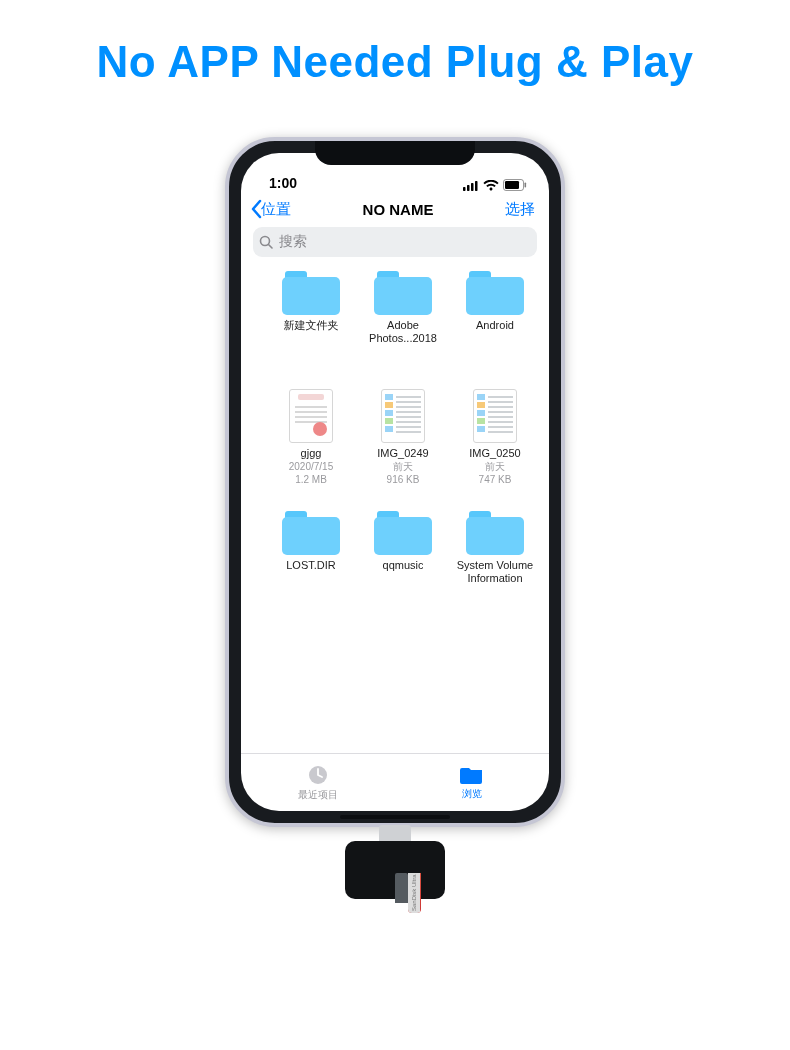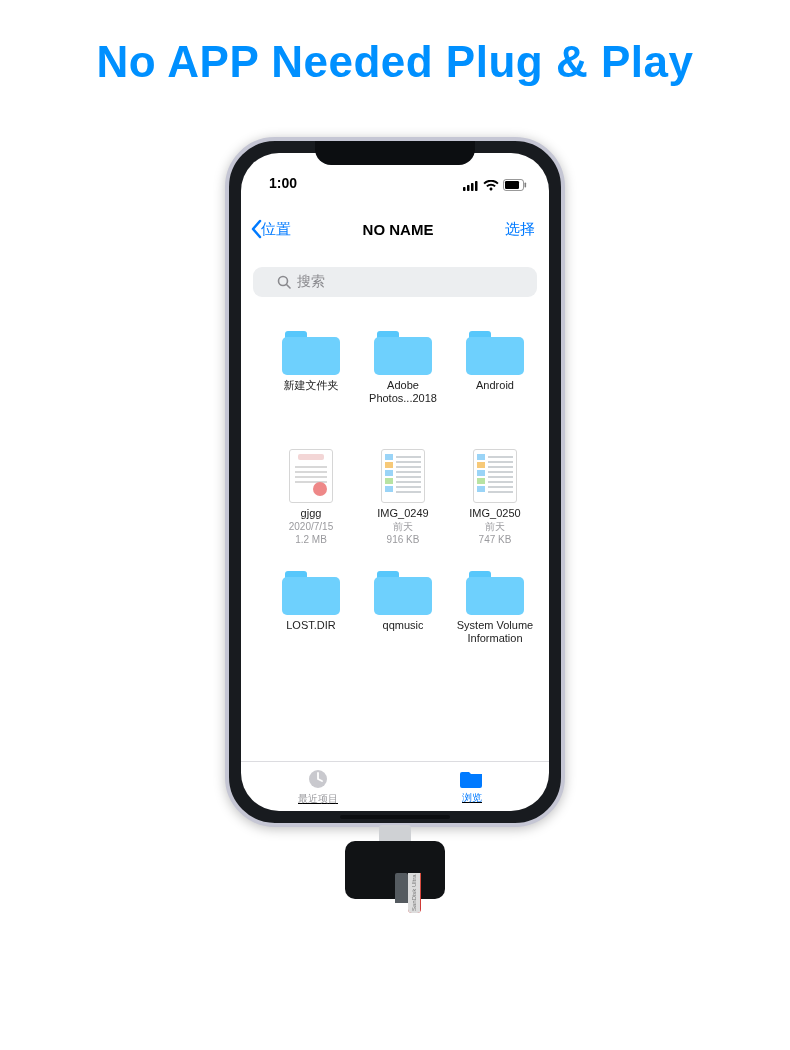--- a/index.html
+++ b/index.html
@@ -35,21 +35,21 @@
     border-bottom-left-radius: 16px;
     border-bottom-right-radius: 16px;
     z-index: 10;
   }
   .screen {
     position: absolute;
     top: 12px; left: 12px; right: 12px; bottom: 12px;
     background: #fff;
     border-radius: 38px;
     overflow: hidden;
-    display: flex; flex-direction: column; gap: 20px;
+    display: flex; flex-direction: column;
   }
   .status-bar {
     height: 40px;
     display: flex; align-items: flex-end; justify-content: space-between;
     padding: 0 22px 2px 28px;
     font-size: 14px; font-weight: 600;
   }
   .status-right { display: flex; align-items: center; gap: 4px; }
   .signal svg, .wifi svg, .battery svg { display: block; }
   .nav-bar {
@@ -59,21 +59,21 @@
   .nav-back { display: flex; align-items: center; color: #007aff; font-size: 15px; }
   .nav-back svg { margin-right: -2px; }
   .nav-title { font-size: 15px; font-weight: 700; }
   .nav-select { color: #007aff; font-size: 15px; }
   .search-bar {
     margin: 0 12px 8px 12px;
     background: #eceef0;
     border-radius: 9px;
     height: 30px;
     display: flex; align-items: center;
-    padding: 0 24px; gap: 6px;
+    padding: 0 6px; gap: 6px;
     color: #8a8a8e; font-size: 14px;
   }
   .files-grid {
     flex: 1;
     padding: 4px 8px 0 8px;
     display: grid;
     grid-template-columns: repeat(3, 1fr);
     grid-auto-rows: 120px;
     justify-items: center;
     align-items: start;
@@ -103,23 +103,22 @@
   .doc-icon .stripe { position:absolute; left:5px; right:5px; height:2px; background:#d8d8d8; }
   .doc-icon .accent { position:absolute; background:#f2a6a6; }
   .doc-gjgg .accent { bottom:6px; right:5px; width:14px; height:14px; border-radius:50%; background:#e88; }
   .doc-gjgg .banner { position:absolute; top:4px; left:8px; right:8px; height:6px; background:#f3d6d6; border-radius:2px;}
   .doc-screenshot { background:#fff; }
   .doc-screenshot .bar { position:absolute; left:3px; width:8px; background:#9ad4f7; }
   .doc-screenshot .line { position:absolute; left:14px; right:3px; height:2px; background:#cfd3d6; }
   .file-name { font-size: 11px; color:#222; line-height:1.2; max-height:2.4em; overflow:hidden; }
   .file-meta { font-size: 10px; color:#9a9a9e; line-height:1.2; margin-top:1px; }
   .tab-bar {
-    height: 50px; border-top:1px solid #dcdce0;
+    height: 58px; border-top:1px solid #dcdce0;
     display:flex;
-    text-decoration:underline;
   }
   .tab {
     flex:1; display:flex; flex-direction:column; align-items:center; justify-content:center;
     font-size:10px; color:#9a9a9e; gap:2px;
   }
   .tab.active { color:#007aff; }
   .home-indicator {
     position:absolute; bottom:4px; left:50%; transform:translateX(-50%);
     width:110px; height:4px; background:#0c0e11; border-radius:3px; z-index:5;
   }

